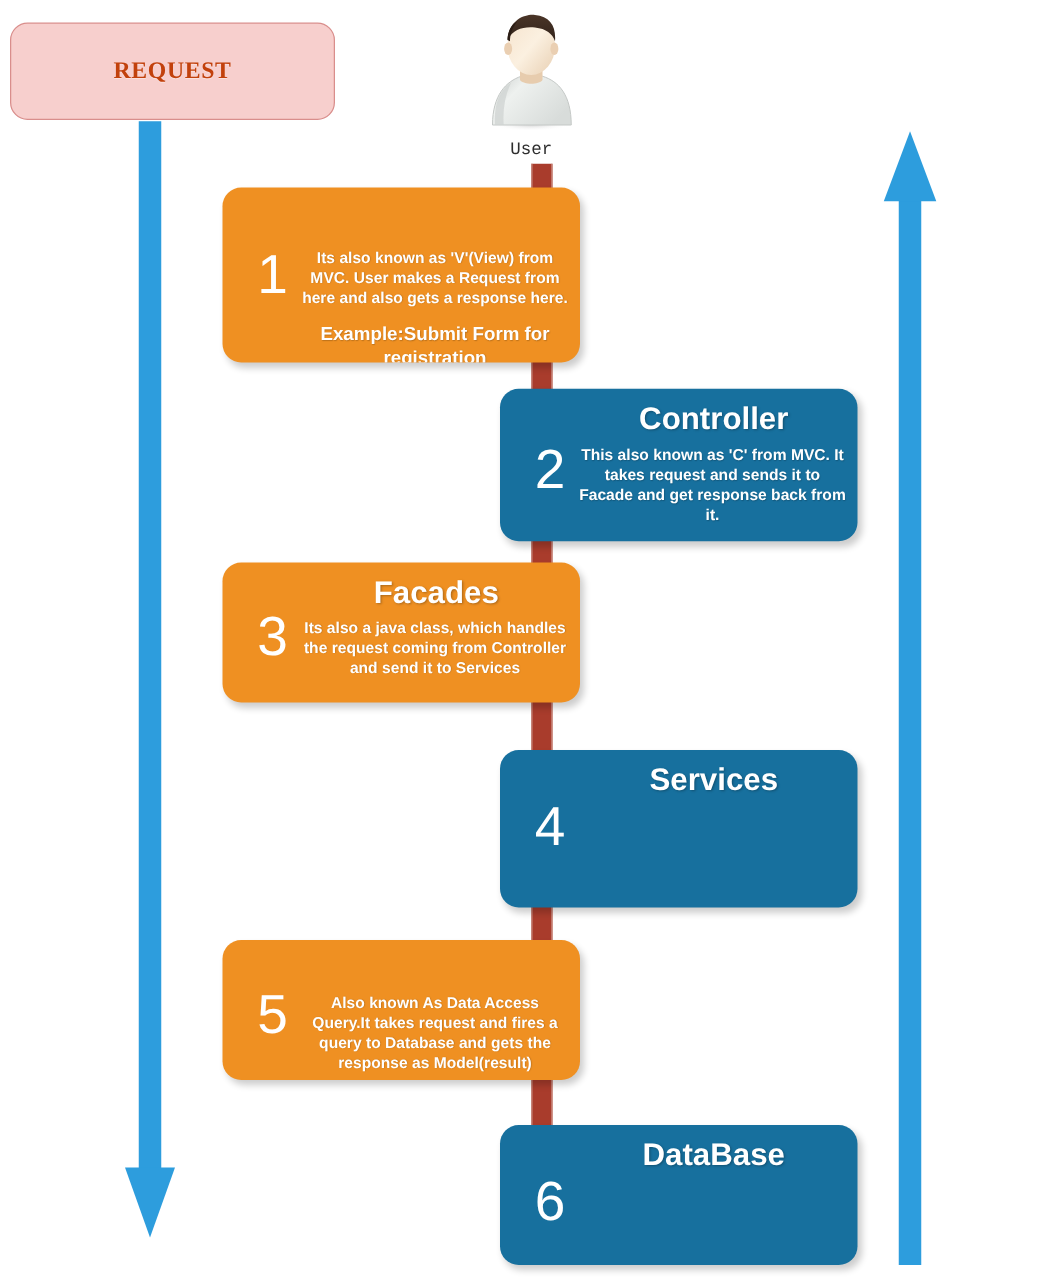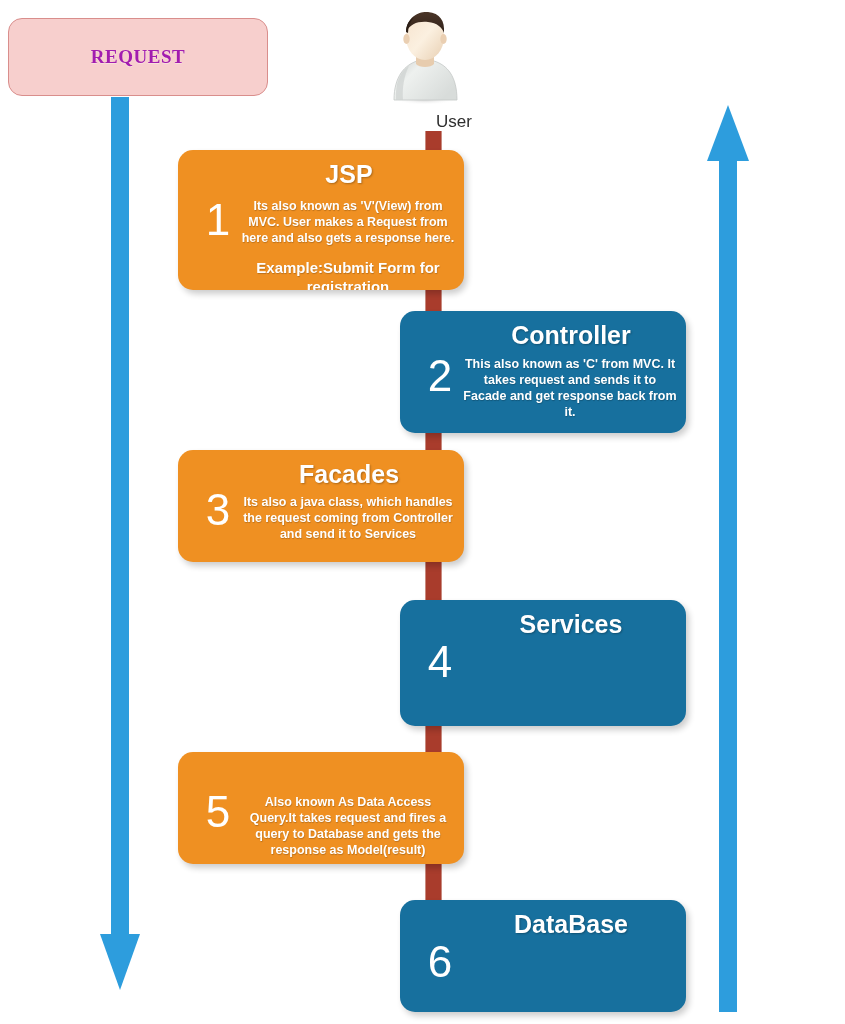--- a/index.html
+++ b/index.html
@@ -22,21 +22,21 @@
   .endbox {
     position: absolute;
     border-radius: 14px;
     display: flex;
     align-items: center;
     justify-content: center;
     font-family: "Liberation Serif", serif;
     font-weight: bold;
     font-size: 19px;
     letter-spacing: 0.5px;
-    color: #a21caf;
+    color: #c2410c;
     text-shadow: 0px 1px 0px rgba(255,255,255,0.35);
   }
   #request-box {
     left: 8px;
     top: 18px;
     width: 258px;
     height: 76px;
     background: #f7cfcd;
     border: 1.5px solid #d98e8c;
   }
@@ -92,24 +92,24 @@
     left: 378px;
     top: 4px;
     width: 94px;
     height: 100px;
   }
   #user-label {
     position: absolute;
     left: 378px;
     top: 112px;
     width: 94px;
-    text-align: right;
-    font-size: 17px;
+    text-align: center;
+    font-size: 14px;
     color: #2e2e2e;
-    font-family: Liberation Sans, sans-serif;
+    font-family: Liberation Mono, monospace;
   }
 
   
   .spine {
     position: absolute;
     left: 425px;
     width: 17px;
     background: #a93c2c;
     border-left: 1px solid #c98b80;
     border-right: 1px solid #c98b80;
@@ -238,21 +238,20 @@
 
   <div class="spine" style="top:131px; height:25px;"></div>
   <div class="spine" style="top:285px; height:32px;"></div>
   <div class="spine" style="top:428px; height:28px;"></div>
   <div class="spine" style="top:557px; height:48px;"></div>
   <div class="spine" style="top:721px; height:36px;"></div>
   <div class="spine" style="top:859px; height:46px;"></div>
 
   <div class="step orange" id="step-1">
     <div class="step-num" style="top:48px;">1</div>
-    <div class="step-title">JSP</div>
     <div class="step-body" style="top:48px;">Its also known as 'V'(View) from MVC. User makes a Request from here and also gets a response here.</div>
     <div class="step-extra" style="top:108px;">Example:Submit Form for registration</div>
   </div>
 
   <div class="step blue" id="step-2">
     <div class="step-num" style="top:43px;">2</div>
     <div class="step-title">Controller</div>
     <div class="step-body" style="top:45px;">This also known as 'C' from MVC. It takes request  and sends it to Facade and get response back from it.</div>
   </div>
 

